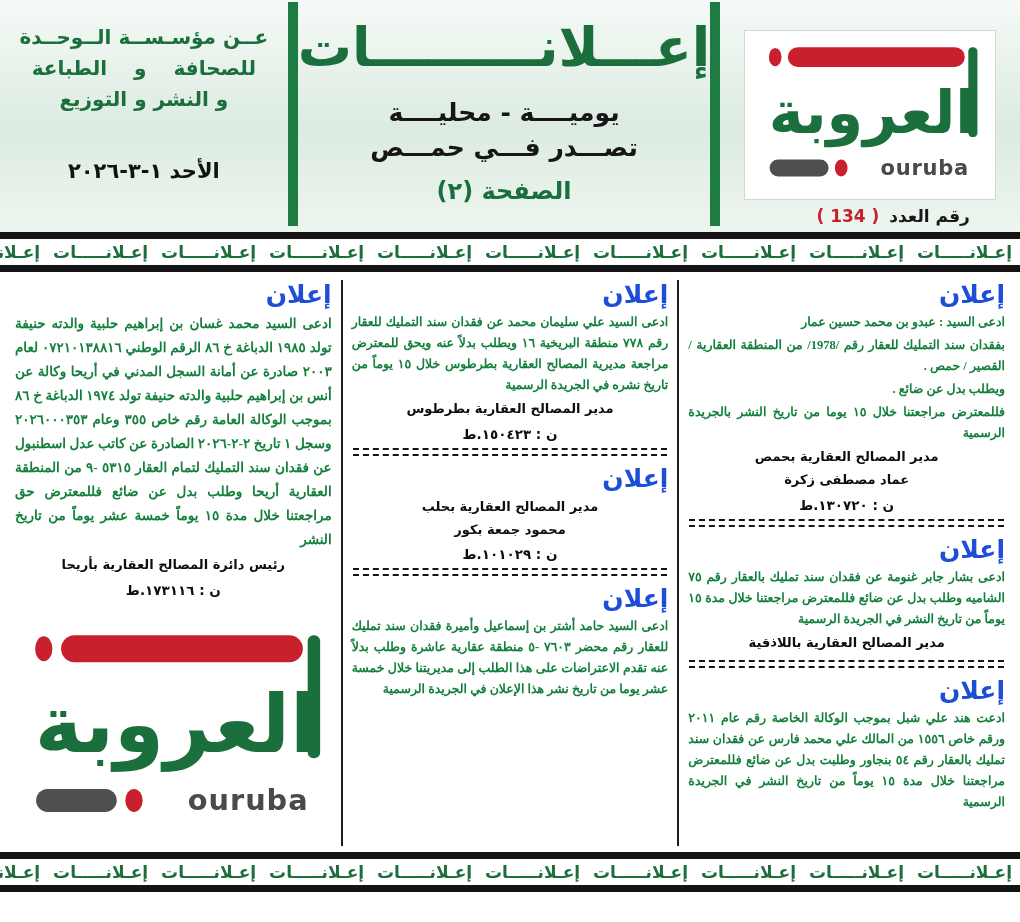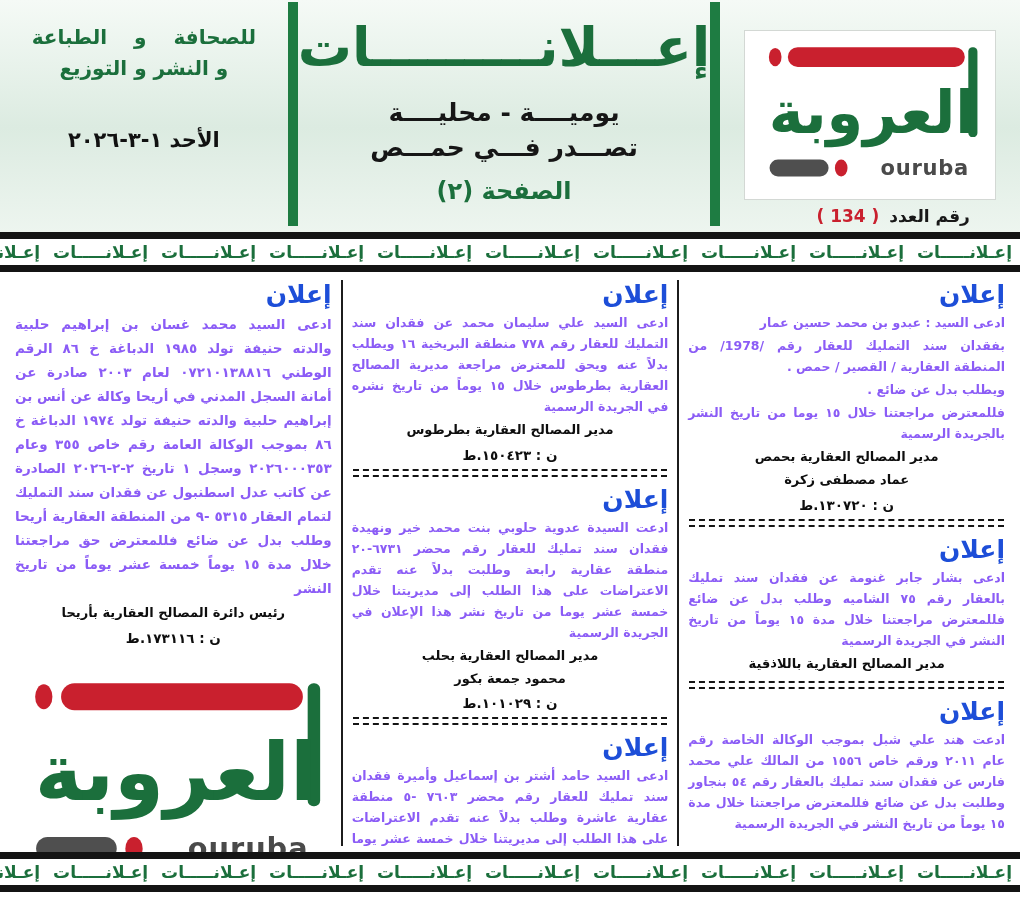--- a/index.html
+++ b/index.html
@@ -30,21 +30,21 @@
   .banner{
     height:24px;border-top:7px solid #141414;border-bottom:7px solid #141414;
     overflow:hidden;white-space:nowrap;padding:1px 8px;box-sizing:content-box;
     font-size:17px;font-weight:bold;color:#1b6f3c;word-spacing:7px;line-height:24px;
   }
   
   .content{display:flex;flex-direction:row;height:580px;padding:6px 6px 0;box-sizing:border-box;overflow:hidden;}
   .col{flex:1;padding:0 9px;overflow:hidden;}
   .vline{width:2px;background:#1c1c1c;margin:2px 0 6px;}
   .ad-title{font-size:25px;font-weight:bold;text-align:right;color:#1d4ed8;margin:2px 0 3px;}
-  .ad p{margin:0 0 2px;font-size:12.5px;font-weight:bold;line-height:1.68;text-align:justify;color:#8b5cf6;}
+  .ad p{margin:0 0 2px;font-size:12.5px;font-weight:bold;line-height:1.68;text-align:justify;color:#15803d;font-family:Liberation Serif, serif;}
   .col-left .ad p{font-size:13.5px;line-height:1.78;}
   .sign{text-align:center;font-weight:bold;font-size:13px;line-height:1.75;color:#0e0e0e;}
   .tn{direction:ltr;text-align:center;font-weight:bold;font-size:13.5px;margin:5px 0 2px;color:#0e0e0e;}
   .sep{border-top:2px dashed #141414;border-bottom:2px dashed #141414;height:4px;margin:6px 1px 8px;}
   .big-logo{margin-top:22px;width:100%;}
   
   .logo-svg{display:block;}
 </style>
 </head>
 <body>
@@ -78,20 +78,21 @@
       <div class="hdr-sub">
         <div>يوميــــة - محليــــة</div>
         <div>تصـــدر فـــي حمـــص</div>
       </div>
       <div class="hdr-page">الصفحة (٢)</div>
     </section>
 
     <div class="gbar"></div>
 
     <section class="hdr-left">
+      <div class="pub-line">عــن مؤسـســة الــوحــدة</div>
       <div class="pub-line spread">للصحافة و الطباعة</div>
       <div class="pub-line">و النشر و التوزيع</div>
       <div class="hdr-date">الأحد ١-٣-٢٠٢٦</div>
     </section>
   </header>
 
   <div class="banner">
     <span>إعـلانـــــات إعـلانـــــات إعـلانـــــات إعـلانـــــات إعـلانـــــات إعـلانـــــات إعـلانـــــات إعـلانـــــات إعـلانـــــات إعـلانـــــات إعـلانـــــات إعـلانـــــات إعـلانـــــات</span>
   </div>
 
@@ -127,21 +128,20 @@
     <section class="col">
       <article class="ad">
         <h2 class="ad-title">إعلان</h2>
         <p>ادعى السيد علي سليمان محمد عن فقدان سند التمليك للعقار رقم ٧٧٨ منطقة البريخية ١٦ ويطلب بدلاً عنه ويحق للمعترض مراجعة مديرية المصالح العقارية بطرطوس خلال ١٥ يوماً من تاريخ نشره في الجريدة الرسمية</p>
         <div class="sign">مدير المصالح العقارية بطرطوس</div>
         <div class="tn">ط‎.‎ن : ١٥٠٤٢٣</div>
       </article>
       <div class="sep"></div>
       <article class="ad">
         <h2 class="ad-title">إعلان</h2>
-        <p>ادعت السيدة عدوية حلوبي بنت محمد خير ونهيدة فقدان سند تمليك للعقار رقم محضر ٦٧٣١-٢٠ منطقة عقارية رابعة وطلبت بدلاً عنه تقدم الاعتراضات على هذا الطلب إلى مديريتنا خلال خمسة عشر يوما من تاريخ نشر هذا الإعلان في الجريدة الرسمية</p>
         <div class="sign">مدير المصالح العقارية بحلب</div>
         <div class="sign">محمود جمعة بكور</div>
         <div class="tn">ط‎.‎ن : ١٠١٠٢٩</div>
       </article>
       <div class="sep"></div>
       <article class="ad">
         <h2 class="ad-title">إعلان</h2>
         <p>ادعى السيد حامد أشتر بن إسماعيل وأميرة فقدان سند تمليك للعقار رقم محضر ٧٦٠٣ -٥ منطقة عقارية عاشرة وطلب بدلاً عنه تقدم الاعتراضات على هذا الطلب إلى مديريتنا خلال خمسة عشر يوما من تاريخ نشر هذا الإعلان في الجريدة الرسمية</p>
 
       </article>

